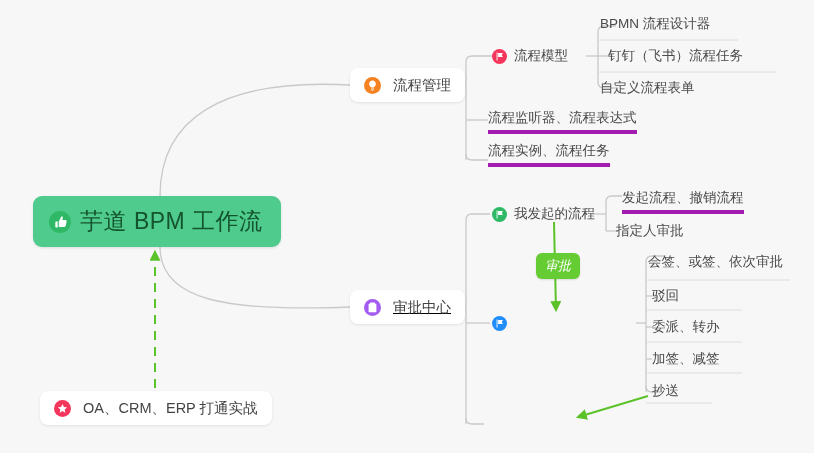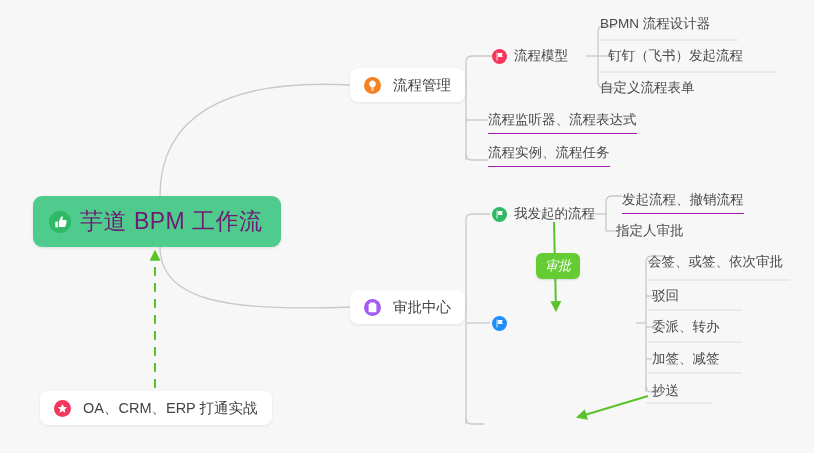--- a/index.html
+++ b/index.html
@@ -18,40 +18,40 @@
   .node{position:absolute;display:flex;align-items:center;box-sizing:border-box;white-space:nowrap;}
 
   
   .root{
     left:33px;top:196px;width:248px;height:51px;
     background:#4ecb8d;border-radius:9px;
     padding:0 16px;
     box-shadow:0 1px 3px rgba(0,0,0,.10);
     gap:9px;
   }
-  .root .label{color:#701a75;font-size:23px;letter-spacing:.5px;}
+  .root .label{color:#14532d;font-size:23px;letter-spacing:.5px;}
 
   
   .card{
     background:#ffffff;border-radius:8px;
     box-shadow:0 1px 3px rgba(0,0,0,.09);
     padding:0 14px;height:34px;gap:12px;
   }
   .card .label{color:#444;font-size:14.5px;}
 
   #n-flow{left:350px;top:68px;}
-  #n-approve{left:350px;top:290px;}
+  #n-approve{left:350px;top:290px;text-decoration:underline;}
   #n-oa{left:40px;top:391px;}
 
   
   .leaf{height:28px;gap:7px;}
   .leaf .label{color:#4a4a4a;font-size:13.5px;}
 
   
-  .ul{border-bottom:1px solid #a21caf;font-family:Liberation Mono, monospace;}
+  .ul{border-bottom:4px solid #a21caf;font-family:Liberation Mono, monospace;}
 
   
   #n-model{left:492px;top:42px;justify-content:center;}
   #n-bpmn{left:600px;top:10px;}
   #n-ding{left:608px;top:42px;}
   #n-form{left:600px;top:74px;justify-content:center;}
   #n-listener{left:488px;top:106px;}
   #n-instance{left:488px;top:139px;}
 
   #n-mine{left:492px;top:200px;}
@@ -191,21 +191,21 @@
       </svg>
     </span>
     <span class="label">流程模型</span>
   </div>
 
   <div class="node leaf" id="n-bpmn">
     <span class="label">BPMN 流程设计器</span>
   </div>
 
   <div class="node leaf" id="n-ding">
-    <span class="label">钉钉（飞书）发起流程</span>
+    <span class="label">钉钉（飞书）流程任务</span>
   </div>
 
   <div class="node leaf" id="n-form">
     <span class="label">自定义流程表单</span>
   </div>
 
   <div class="node leaf ul" id="n-listener">
     <span class="label">流程监听器、流程表达式</span>
   </div>
 

